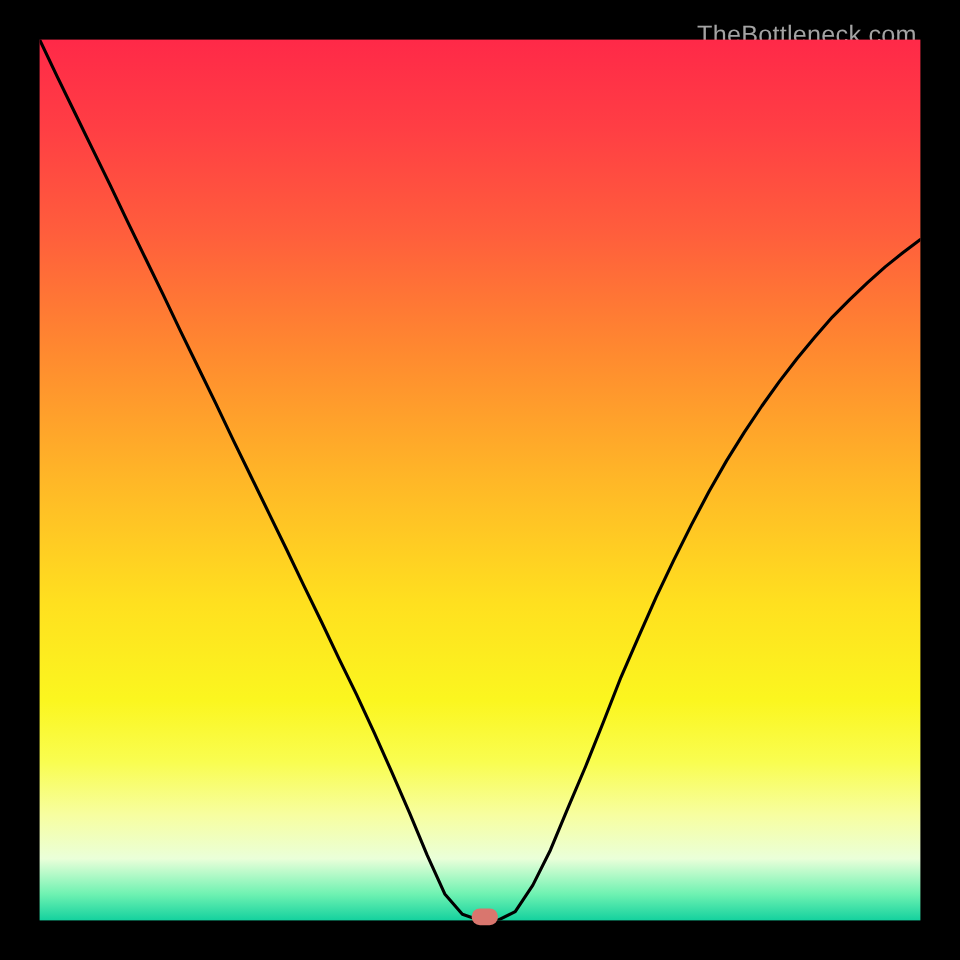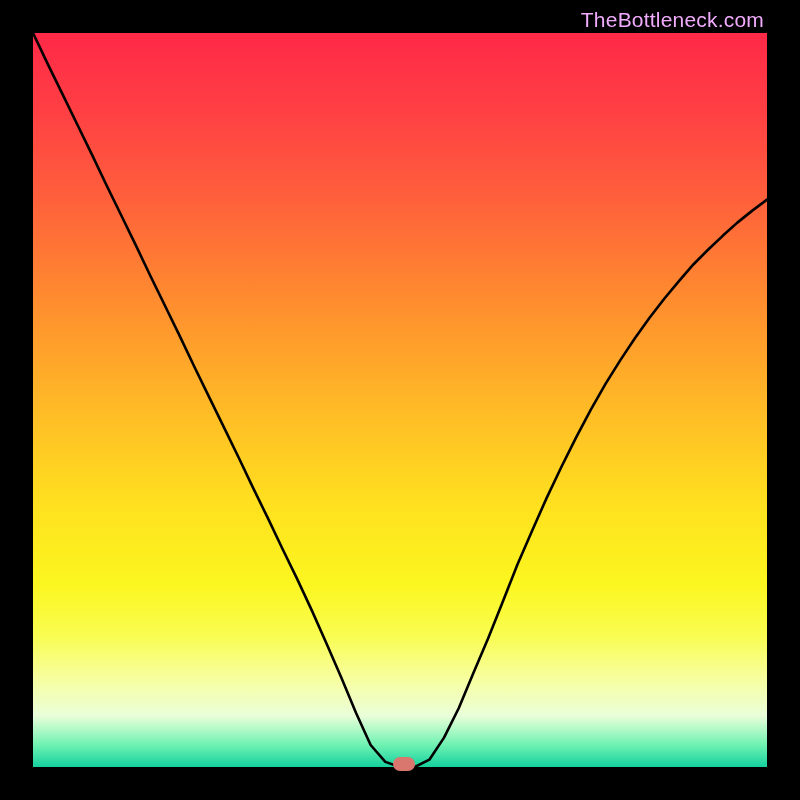--- a/index.html
+++ b/index.html
@@ -50,22 +50,22 @@
   .marker-pill {
     position: absolute;
     width: 22px;
     height: 14px;
     border-radius: 7px;
     background: #d9766e;
   }
   .watermark {
     position: absolute;
     right: 36px;
-    top: 8px;
-    color: #f0abfc;
+    top: 18px;
+    color: #a3a3a3;
     font-size: 21px;
     letter-spacing: 0.2px;
   }
 </style>
 </head>
 <body>
 
 <div class="frame">
   <div class="watermark">TheBottleneck.com</div>
   <div class="plot-area">

